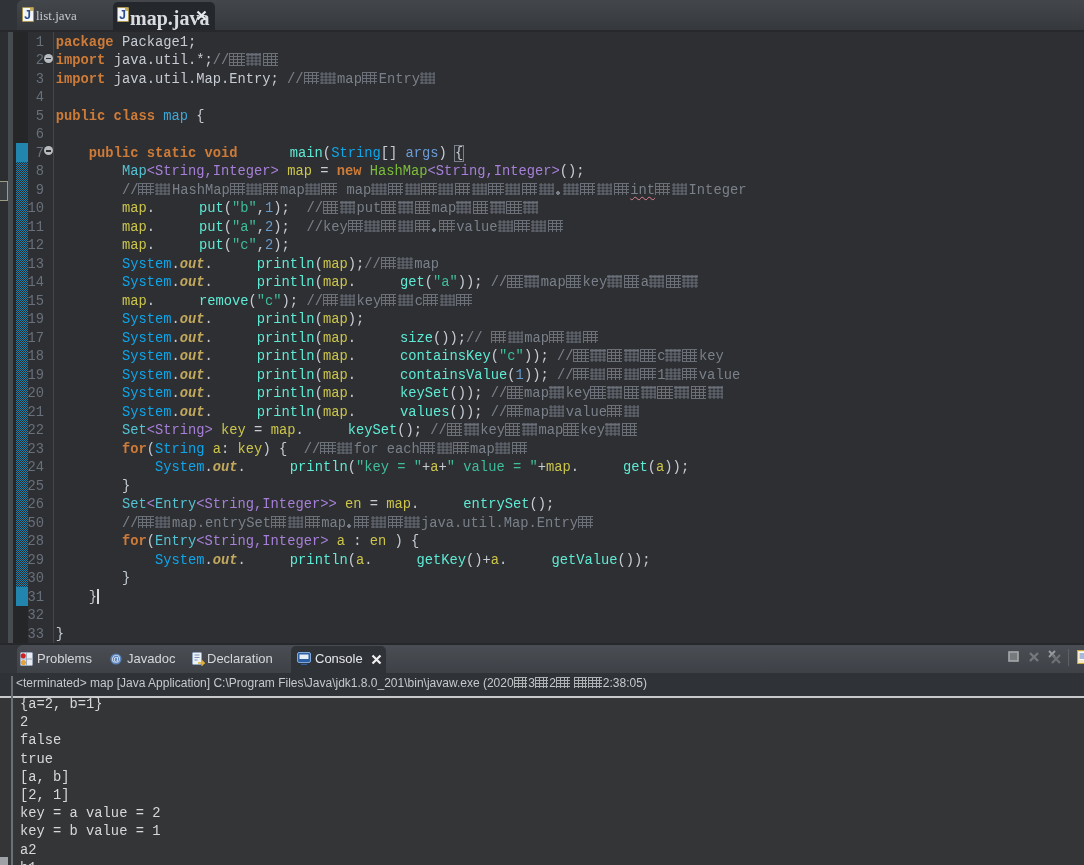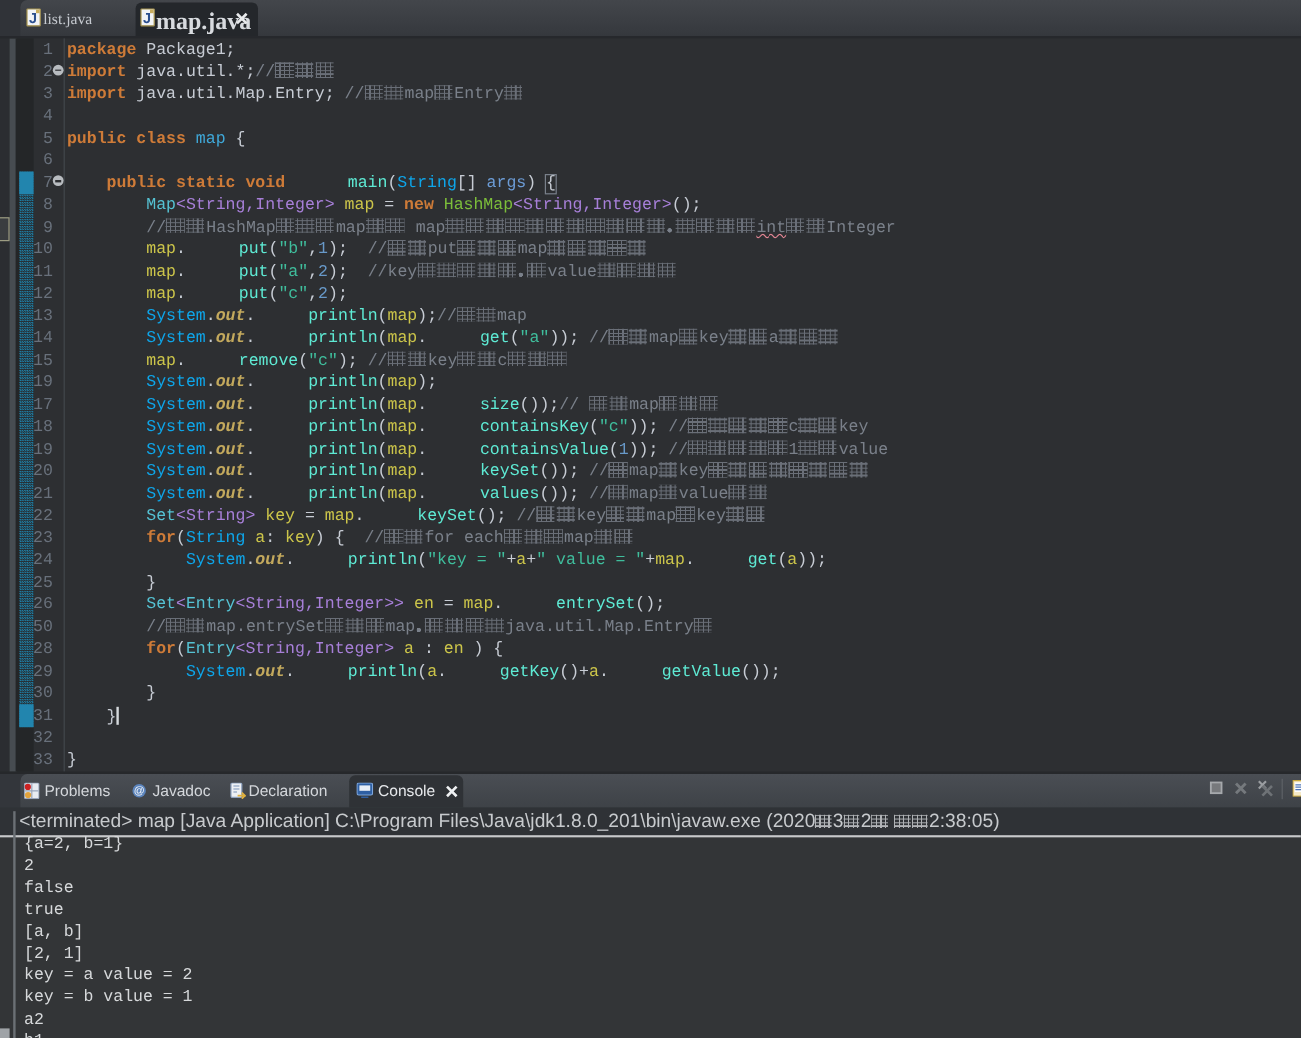--- a/index.html
+++ b/index.html
@@ -59,21 +59,21 @@
 .h { display:inline-block; width:13.5px; height:11.5px; margin-right:1px; vertical-align:-1px; opacity:.85; filter:blur(0.35px);
   background-image: repeating-linear-gradient(to bottom, currentColor 0 1px, transparent 1px 3.0px),
                     repeating-linear-gradient(to right, currentColor 0 1px, transparent 1px 3.8px); }
 
 #botbar { position:absolute; left:0; top:645px; width:1084px; height:44px; background:#33363B; }
 #botstrip { position:absolute; left:17px; top:0; width:1067px; height:28px; border-radius:6px 0 0 0; background:linear-gradient(#4A4E54,#3E4247); }
 #tab-console { position:absolute; left:291px; top:1px; width:95px; height:27px; background:#2F3236; border-radius:5px 5px 0 0; }
 .btxt { position:absolute; font-family:"Liberation Sans",sans-serif; font-size:13px; color:#D4D7DB; top:6px; }
 
 #chead { position:absolute; left:0; top:673px; width:1084px; height:24px; background:#2F3236; }
-#chead .t { position:absolute; left:16px; top:3px; font-family:"Liberation Sans",sans-serif; font-size:16px; color:#C7CACD; white-space:pre; }
+#chead .t { position:absolute; left:16px; top:3px; font-family:"Liberation Sans",sans-serif; font-size:12px; color:#C7CACD; white-space:pre; }
 #cline { position:absolute; left:0; top:696px; width:1084px; height:1.5px; background:#C7C9CB; }
 #cbody { position:absolute; left:0; top:697.5px; width:1084px; height:167.5px; background:#333537; }
 #ctext { position:absolute; left:20px; top:-1.5px; color:#D6D8DA; }
 .cl2 { height:18.2px; white-space:pre; }
 #bl-square { position:absolute; left:0; top:857px; width:8px; height:8px; background:#9FA3A7; }
 </style></head>
 <body>
 <div id="topbar">
   <div id="topstrip"></div>
   <div class="jicon" style="left:22px; top:7px;"></div>

